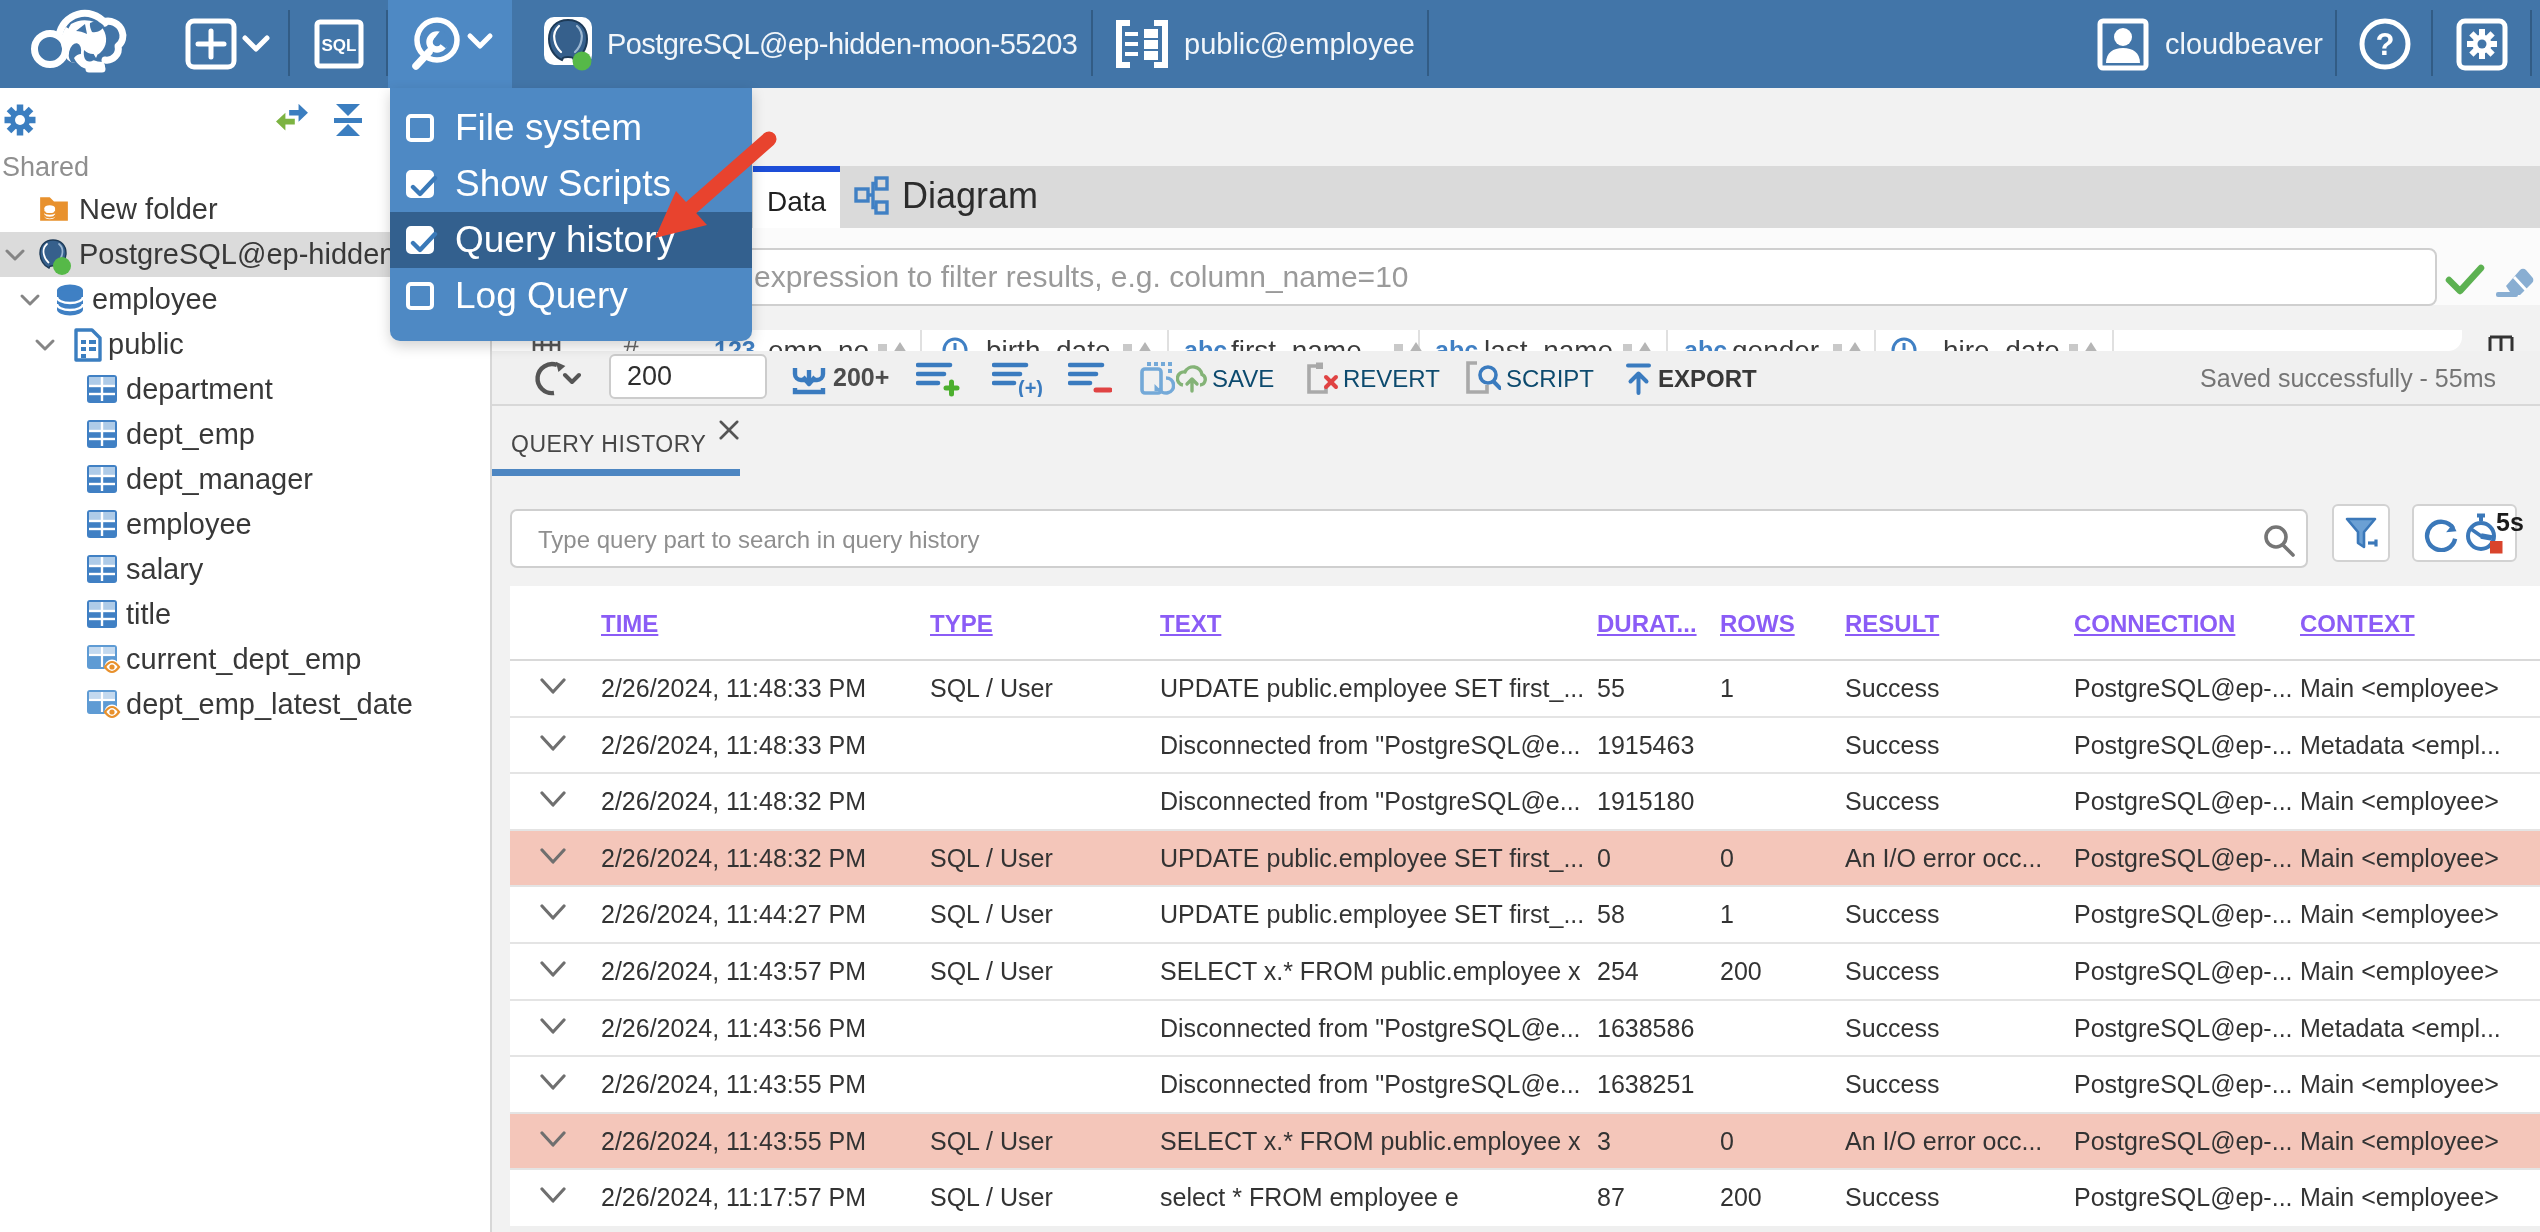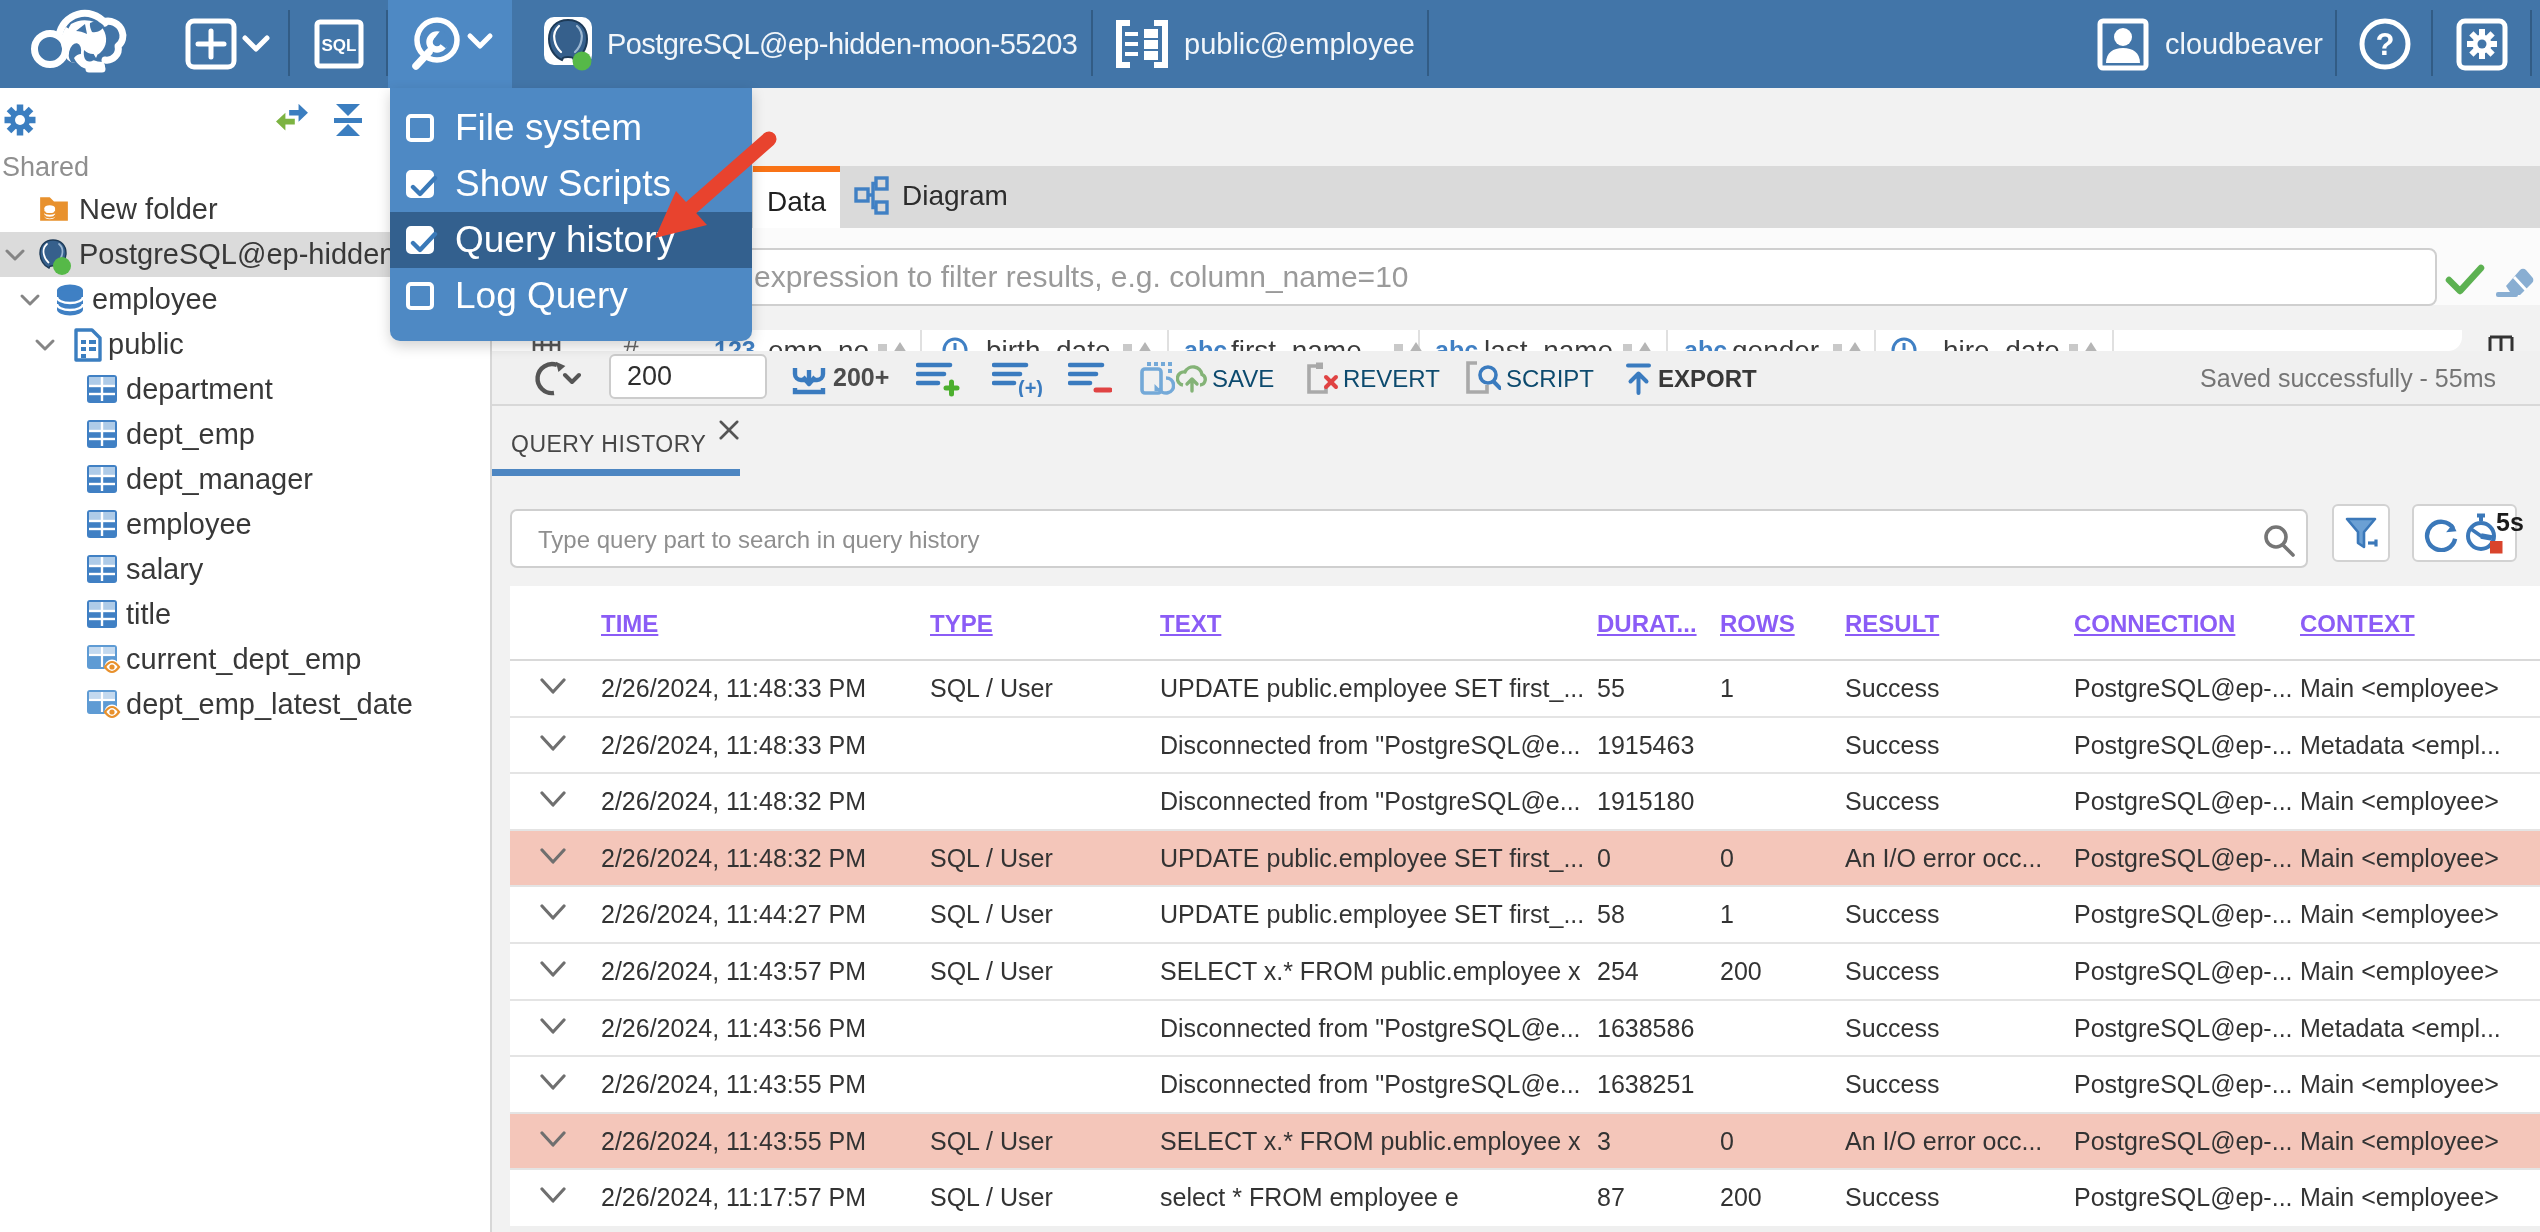--- a/index.html
+++ b/index.html
@@ -12,21 +12,21 @@
 .tb-text { position:absolute; color:#f2f6fa; font-size:29px; line-height:88px; white-space:nowrap; }
 #toolsbtn { position:absolute; left:388px; top:0; width:124px; height:88px; background:#4e89c4; }
 
 #sidebar { left:0; top:88px; width:492px; height:1144px; background:#ffffff; border-right:2px solid #d7d7d7; }
 .tree-row { position:absolute; left:0; width:490px; height:45px; }
 .tree-label { position:absolute; font-size:29px; color:#383838; line-height:45px; white-space:nowrap; }
 .chev { position:absolute; width:22px; height:22px; }
 
 #main { left:492px; top:88px; width:2048px; height:1144px; background:#f2f2f2; }
 #tabstrip { position:absolute; left:0; top:78px; width:2048px; height:62px; background:#dadada; }
-#tab-data { position:absolute; left:261px; top:0px; width:87px; height:62px; background:#ffffff; border-top:6px solid #f97316; }
+#tab-data { position:absolute; left:261px; top:0px; width:87px; height:62px; background:#ffffff; border-top:6px solid #1d4ed8; }
 #tab-data span { display:block; text-align:center; font-size:28px; color:#1f1f1f; font-weight:500; margin-top:14px; }
 #filterrow { position:absolute; left:0; top:140px; width:2048px; height:77px; background:#fbfbfb; }
 #filterinput { position:absolute; left:8px; top:20px; width:1937px; height:58px; background:#ffffff; border:2px solid #cfcfcf; border-radius:8px; }
 #gridhead { position:absolute; left:0; top:242px; width:2048px; height:21px; background:#f2f2f2; overflow:hidden; }
 #toolbar { position:absolute; left:0; top:263px; width:2048px; height:55px; background:#f0f0f0; border-bottom:2px solid #d8d8d8; }
 .tbtxt { position:absolute; font-size:24px; color:#0c4a6e; line-height:55px; white-space:nowrap; }
 
 #qpanel { position:absolute; left:0; top:320px; width:2048px; height:824px; background:#f2f2f2; }
 #qtab { position:absolute; left:19px; top:23px; font-size:23px; color:#464646; letter-spacing:0.5px; }
 #qunderline { position:absolute; left:0px; top:61px; width:248px; height:7px; background:#4d86c2; }
@@ -302,21 +302,21 @@
         <span>Data</span>
       </div>
     <svg class="abs" style="left:362px;top:10px;" width="36" height="40" viewBox="0 0 36 40">
       <g fill="none" stroke="#4080c4" stroke-width="3.4">
         <rect x="2" y="13" width="12" height="12"></rect>
         <rect x="22" y="2" width="11" height="11"></rect>
         <rect x="22" y="26" width="11" height="11"></rect>
       </g>
       <path d="M14 19 h5 v-11.5 h3 M19 19 v12.5 h3" fill="none" stroke="#4080c4" stroke-width="3.4"></path>
     </svg>
-    <div class="abs" style="left:410px;top:0;font-size:28px;color:#2c2c2c;line-height:60px;">Diagram</div>
+    <div class="abs" style="left:410px;top:0;font-size:36px;color:#2c2c2c;line-height:60px;">Diagram</div>
   </div>
   <div id="filterrow">
     <div id="filterinput"></div>
     <div class="abs" style="left:262px;top:20px;width:1600px;font-size:30px;color:#9a9a9a;line-height:58px;overflow:hidden;white-space:nowrap;">expression to filter results, e.g. column_name=10</div>
     <svg class="abs" style="left:1953px;top:34px;" width="40" height="36" viewBox="0 0 40 36">
         <polyline points="4,18 15,29 36,6" fill="none" stroke="#5cb151" stroke-width="6.5" stroke-linecap="round" stroke-linejoin="round"></polyline>
       </svg>
     <svg class="abs" style="left:2002px;top:34px;" width="42" height="38" viewBox="0 0 42 38">
       <path d="M12 24 L26 8 a4 4 0 0 1 6 0 l6 7 a4 4 0 0 1 0 6 L26 33 h-8 z" fill="#89aed2"></path>
       <path d="M20 15 l12 13" stroke="#ffffff" stroke-width="3"></path>

